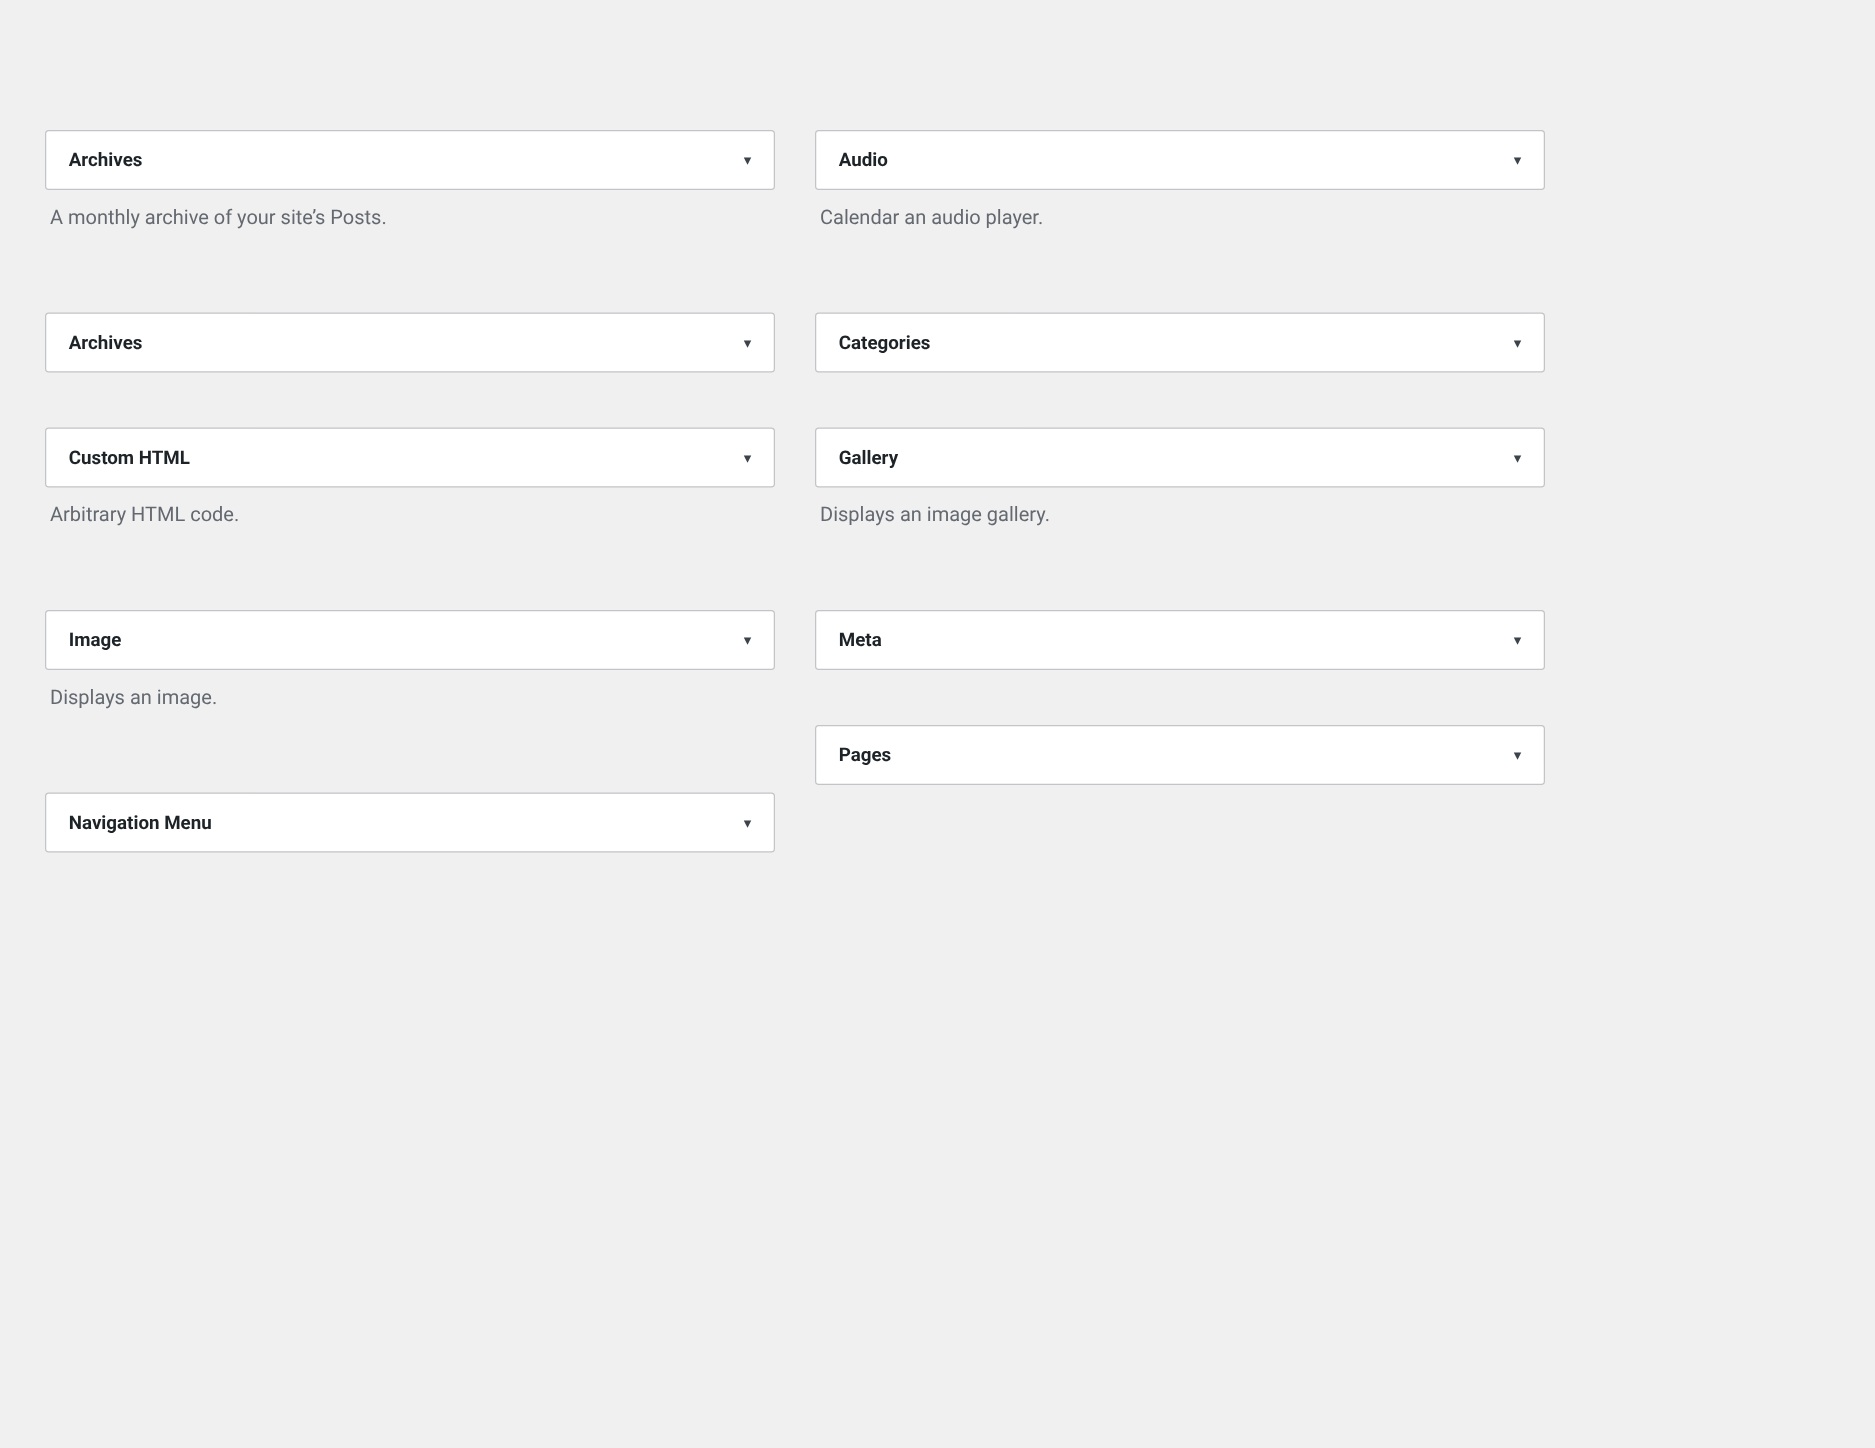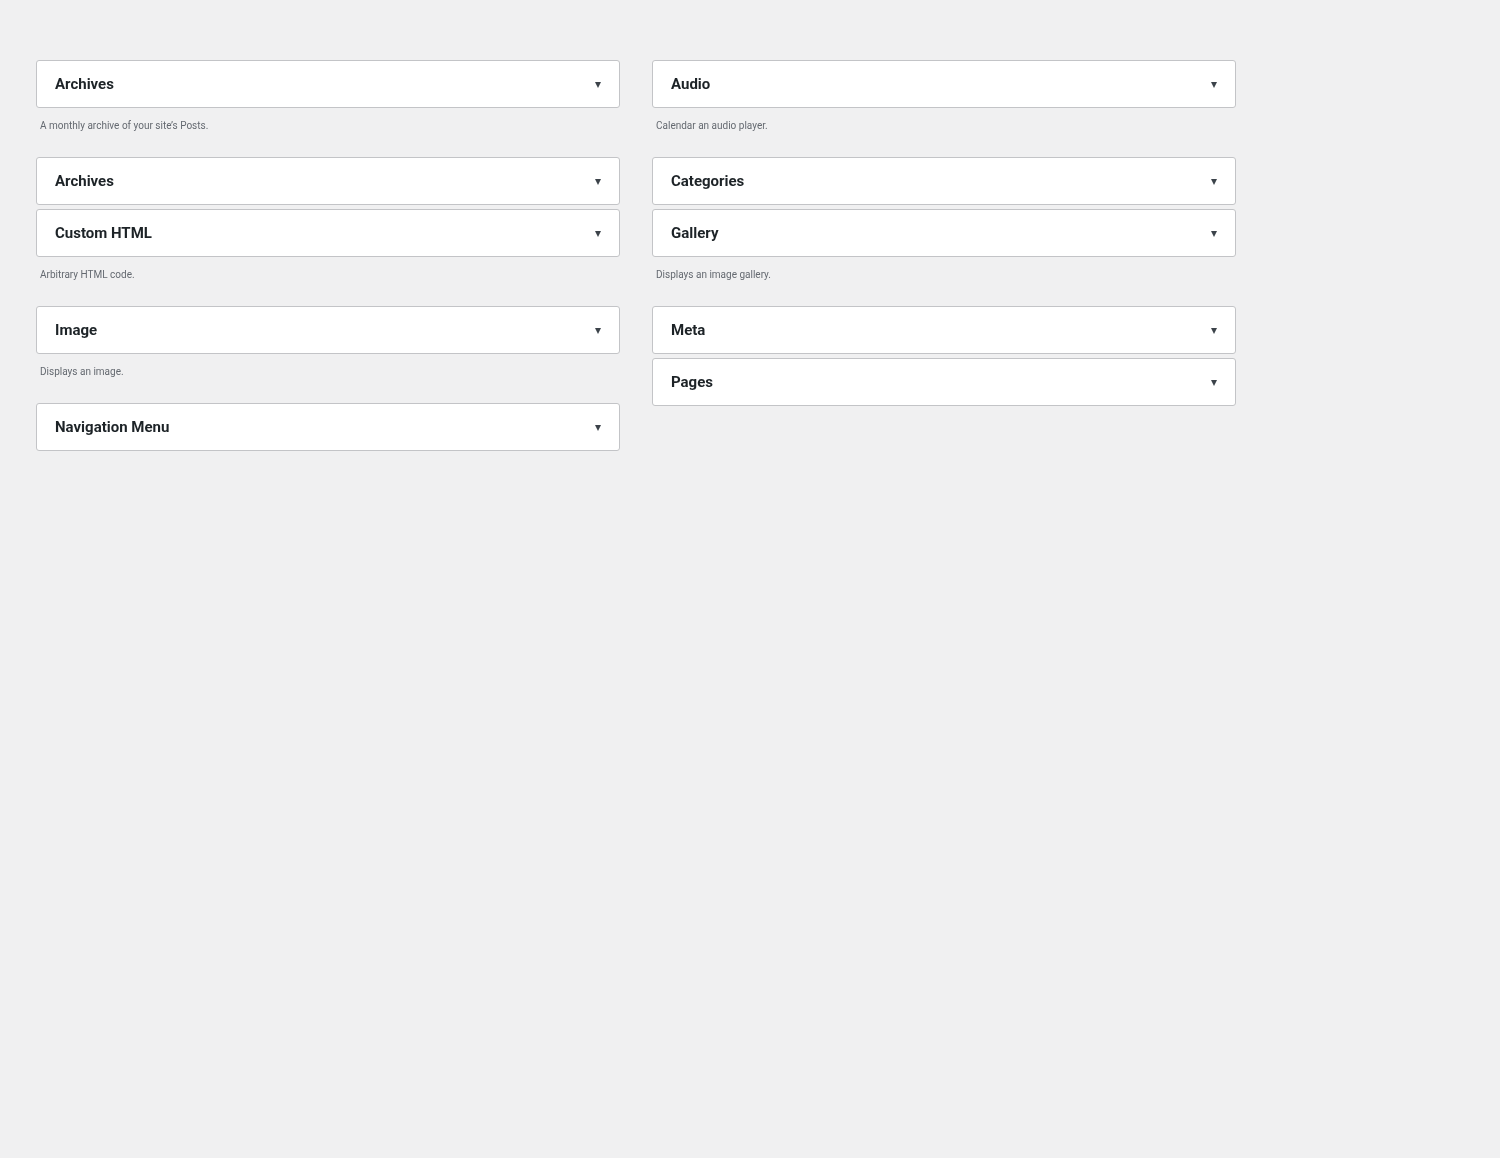--- a/index.html
+++ b/index.html
@@ -44,35 +44,36 @@
 
     .widget-box {
       display: flex;
       align-items: center;
       justify-content: space-between;
       background-color: #ffffff;
       border: 1px solid #c3c4c7;
       border-radius: 3px;
       padding: 14px 18px;
       cursor: pointer;
+      margin-top: 44px;
     }
 
     .widget-name {
       font-weight: 700;
       font-size: 15px;
       color: #1d2327;
     }
 
     .widget-arrow {
       color: #3c434a;
       font-size: 12px;
     }
 
     .widget-description {
-      font-size: 10px;
+      font-size: 16px;
       color: #646970;
       padding: 10px 4px 20px 4px;
       line-height: 1.5;
     }
   </style>
 </head>
 <body>
 
 <h1 class="page-title"></h1>
 <p class="page-description"></p>

